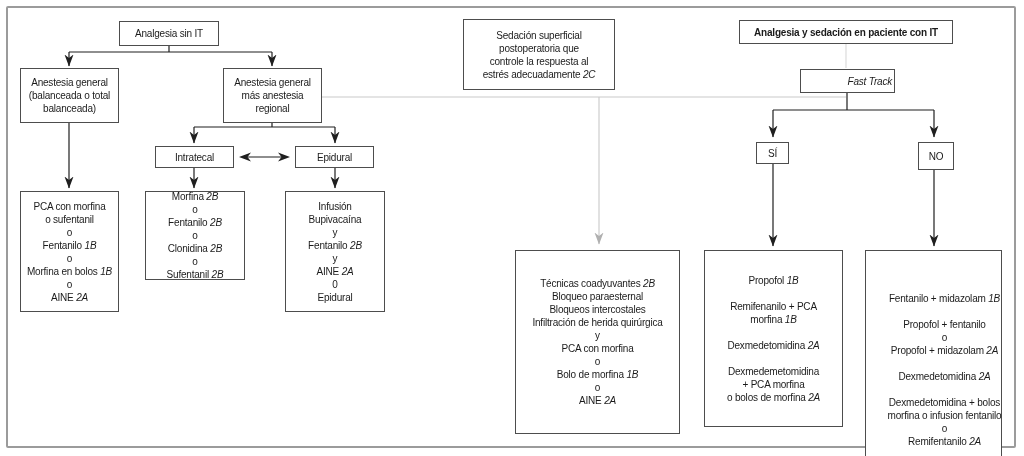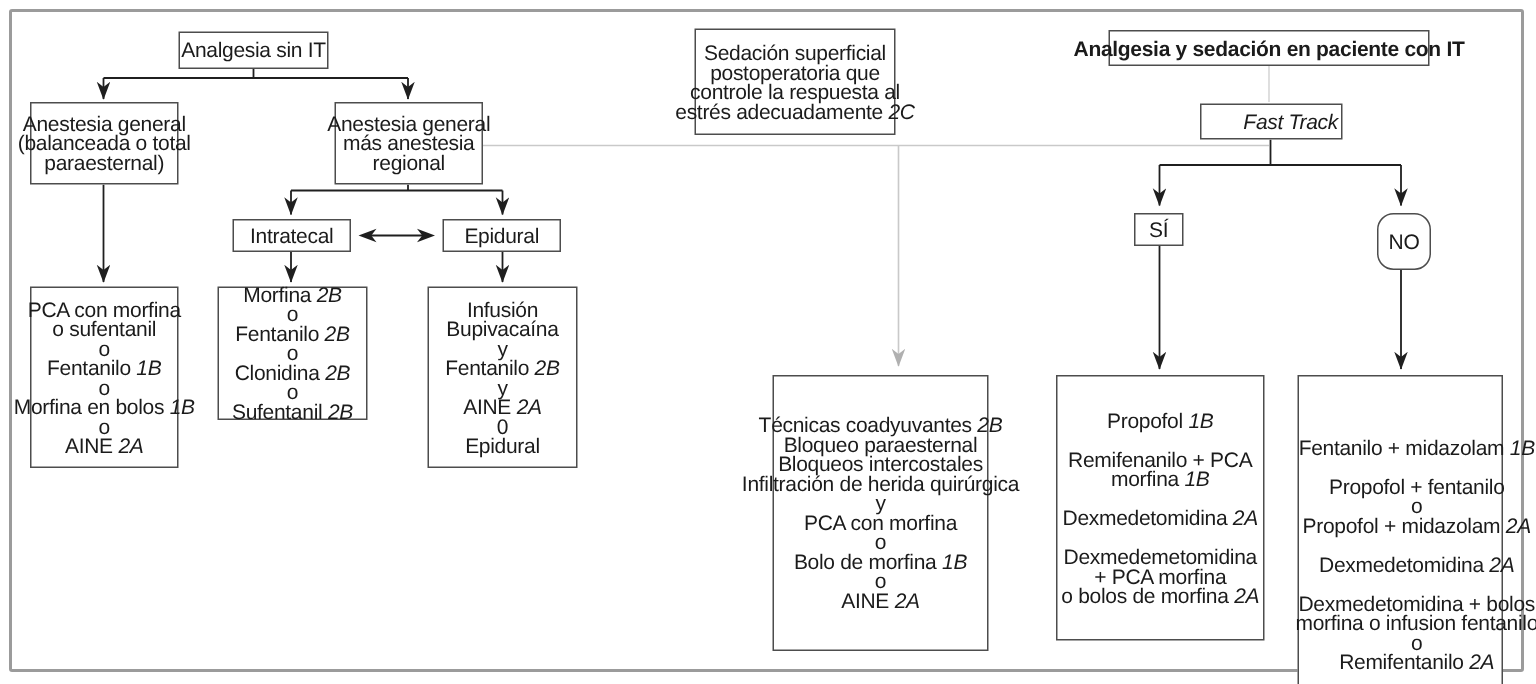--- a/index.html
+++ b/index.html
@@ -53,46 +53,46 @@
   .box {
     position: absolute;
     box-sizing: border-box;
     background: #ffffff;
     border: 1px solid var(--box-border, #4d4d4d);
     display: flex;
     flex-direction: column;
     align-items: center;
     justify-content: center;
     text-align: center;
-    font-size: 14px;
+    font-size: 10px;
     line-height: 13px;
     letter-spacing: -0.2px;
     padding: 2px;
   }
   .box .line-row {
     min-height: 13px;
     white-space: nowrap;
   }
   .box i { }
   .italic { font-style: italic; align-items: flex-end; }
   
   #b-analgesia-sin-it       { left:119px; top:21px;  width:100px; height:25px; }
   #b-anestesia-balanceada   { left:20px;  top:68px;  width:99px;  height:55px; }
   #b-anestesia-regional     { left:223px; top:68px;  width:99px;  height:55px; }
   #b-intratecal             { left:155px; top:146px; width:79px;  height:22px;align-items:center; }
   #b-epidural               { left:295px; top:146px; width:79px;  height:22px; }
   #b-pca-morfina            { left:20px;  top:191px; width:99px;  height:121px; }
   #b-intratecal-farmacos    { left:145px; top:191px; width:100px; height:89px; }
   #b-epidural-farmacos      { left:285px; top:191px; width:100px; height:121px;text-align:right; }
-  #b-sedacion               { left:463px; top:19px;  width:134px; height:71px; }
+  #b-sedacion               { left:463px; top:19px;  width:152px; height:71px; }
   #b-analgesia-con-it       { left:739px; top:20px;  width:214px; height:24px;font-weight:bold; }
   #b-fast-track             { left:800px; top:69px;  width:95px;  height:24px; }
   #b-si                     { left:756px; top:142px; width:33px;  height:22px; }
-  #b-no                     { left:918px; top:142px; width:36px;  height:38px;border-radius:11px; }
-  #b-tecnicas               { left:515px; top:250px; width:144px; height:184px; }
+  #b-no                     { left:918px; top:142px; width:36px;  height:28px; }
+  #b-tecnicas               { left:515px; top:250px; width:165px; height:184px; }
   #b-fasttrack-si-farmacos  { left:704px; top:250px; width:139px; height:177px; }
   #b-fasttrack-no-farmacos  { left:865px; top:250px; width:137px; height:240px;padding-left:24px; }
 </style>
 </head>
 <body>
 
 <div id="canvas">
 
   <div id="frame"></div>
 
@@ -155,21 +155,21 @@
     </g>
   </svg>
 
   <div class="box" id="b-analgesia-sin-it">
     <div class="line-row">Analgesia sin IT</div>
   </div>
 
   <div class="box" id="b-anestesia-balanceada">
       <div class="line-row">Anestesia general</div>
       <div class="line-row">(balanceada o total</div>
-      <div class="line-row">paraesternal)</div>
+      <div class="line-row">balanceada)</div>
     </div>
 
   <div class="box" id="b-anestesia-regional">
       <div class="line-row">Anestesia general</div>
       <div class="line-row">más anestesia</div>
       <div class="line-row">regional</div>
     </div>
 
   <div class="box" id="b-intratecal">
     <div class="line-row">Intratecal</div>

